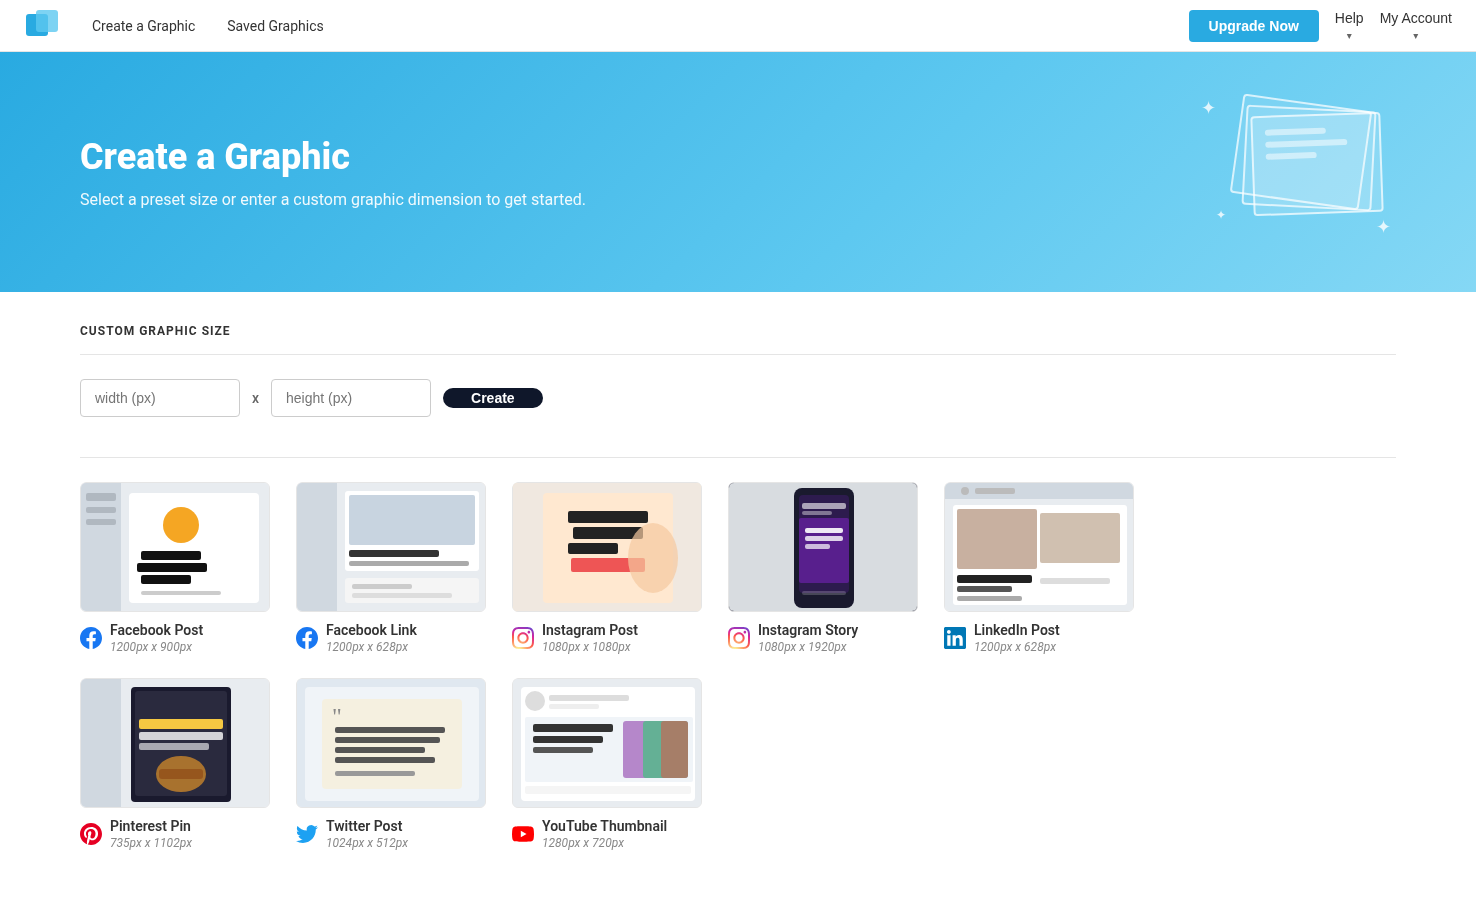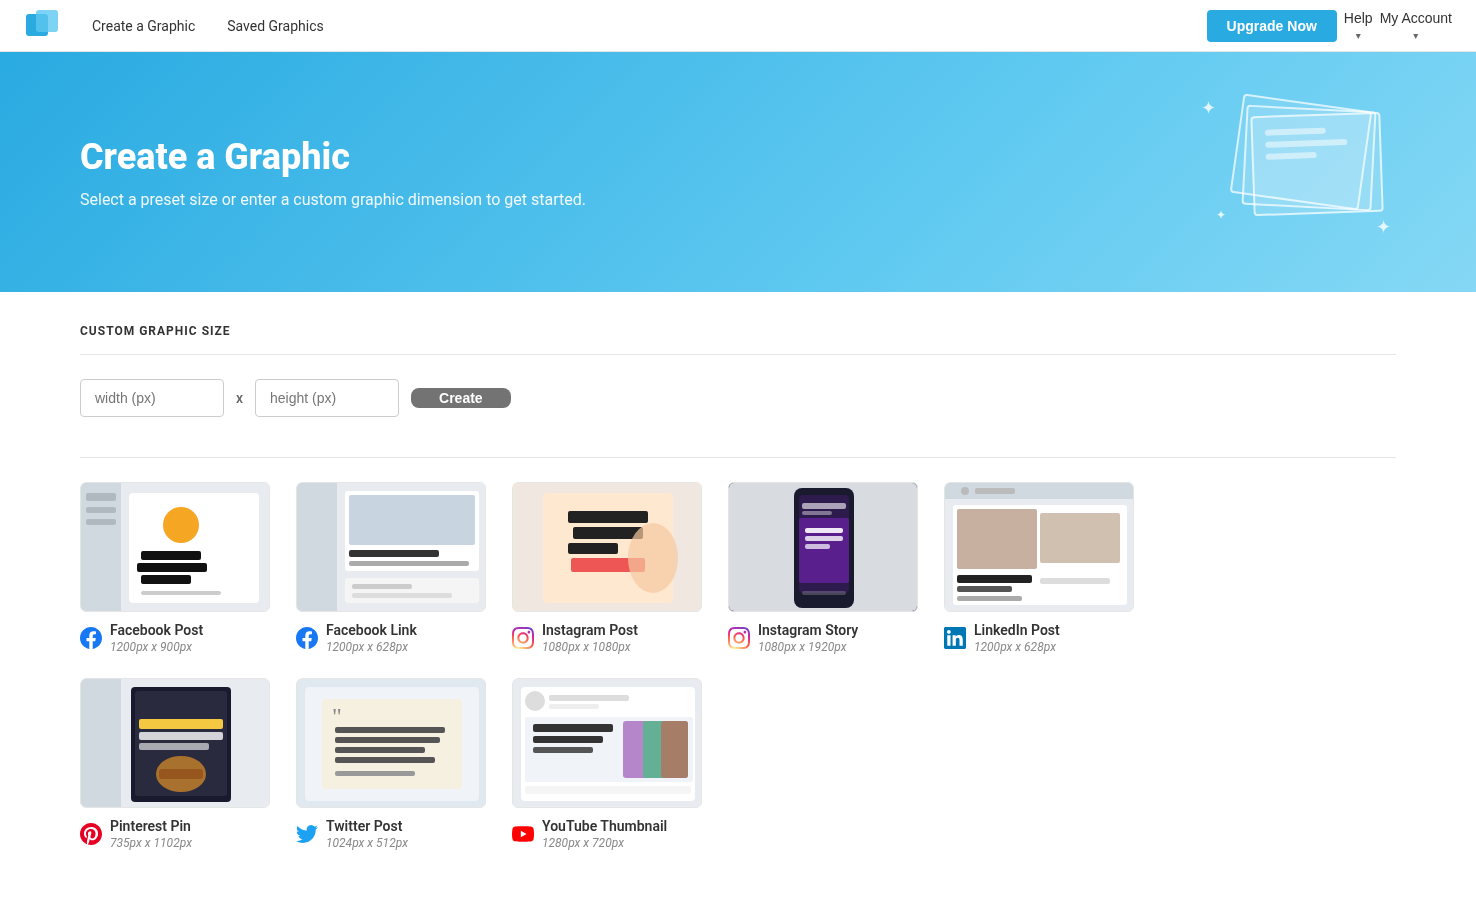--- a/index.html
+++ b/index.html
@@ -7,21 +7,21 @@
 
     
     .navbar {
       display: flex; align-items: center; padding: 0 24px; height: 52px;
       background: #fff; border-bottom: 1px solid #e5e5e5; position: relative; z-index: 10;
     }
     .navbar-logo { display: flex; align-items: center; margin-right: 32px; }
     .navbar-logo svg { width: 36px; height: 36px; }
     .navbar-links { display: flex; gap: 32px; }
     .navbar-link { font-size: 14px; color: #333; text-decoration: none; cursor: pointer; }
-    .navbar-right { margin-left: auto; display: flex; align-items: center; gap: 7px; }
+    .navbar-right { margin-left: auto; display: flex; align-items: center; gap: 16px; }
     .btn-upgrade {
       background: #29aae1; color: #fff; border: none; border-radius: 4px;
       padding: 8px 20px; font-size: 14px; font-weight: 600; cursor: pointer;
     }
     .navbar-btn {
       background: none; border: none; font-size: 14px; color: #333; cursor: pointer;
       display: flex; align-items: center; gap: 4px; flex-direction: column;
     }
     .chevron { font-size: 10px; color: #666; }
 
@@ -61,25 +61,25 @@
 
     
     .section-title {
       font-size: 12px; font-weight: 700; letter-spacing: 1px; color: #333;
       text-transform: uppercase; margin-bottom: 16px;
     }
     .section-divider { border: none; border-top: 1px solid #e5e5e5; margin-bottom: 24px; }
     .custom-size-row { display: flex; align-items: center; gap: 12px; margin-bottom: 40px; }
     .size-input {
       border: 1px solid #ccc; border-radius: 4px; padding: 10px 14px;
-      font-size: 14px; color: #999; width: 144px; outline: none;
+      font-size: 14px; color: #999; width: 160px; outline: none;
     }
     .x-label { font-size: 14px; color: #666; font-weight: 500; }
     .btn-create {
-      background: #737373; color: #fff; border: none; border-radius: 8px;
+      background: #0f172a; color: #fff; border: none; border-radius: 16px;
       padding: 2px 28px; font-size: 14px; font-weight: 600; cursor: pointer;
     }
 
     
     .grid-section { margin-bottom: 40px; }
     .preset-grid { display: flex; gap: 20px; flex-wrap: wrap; }
     .preset-card {
       width: 196px; cursor: pointer; border-radius: 6px; overflow: hidden;
     }
     .preset-thumb {

